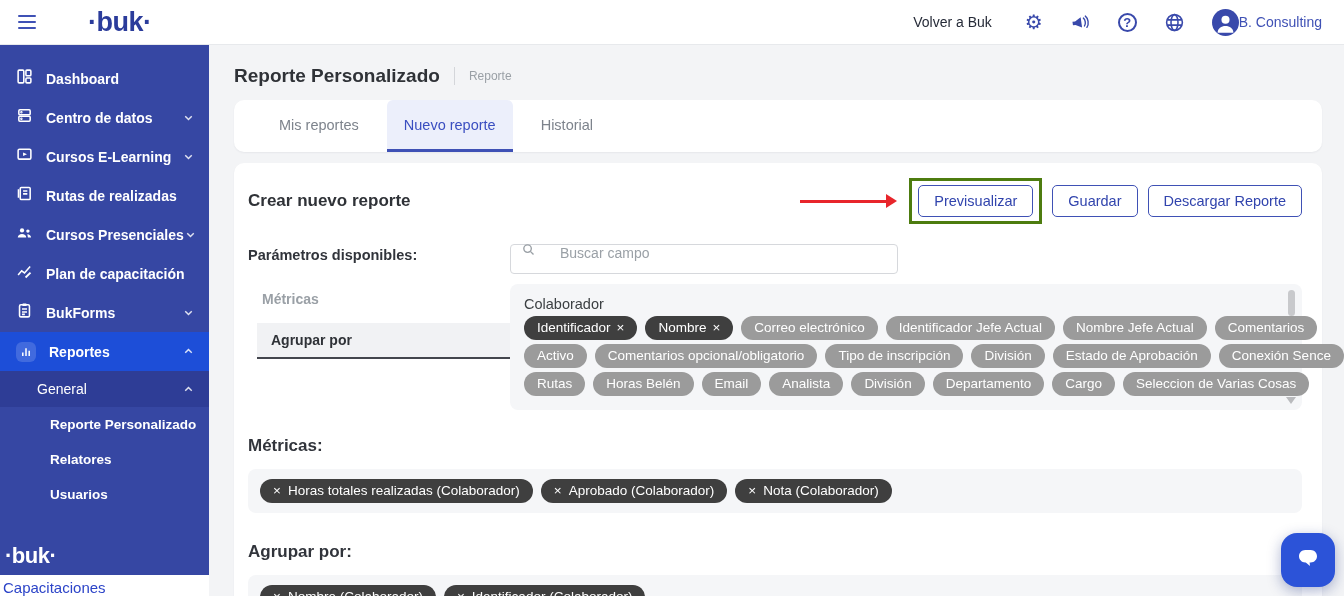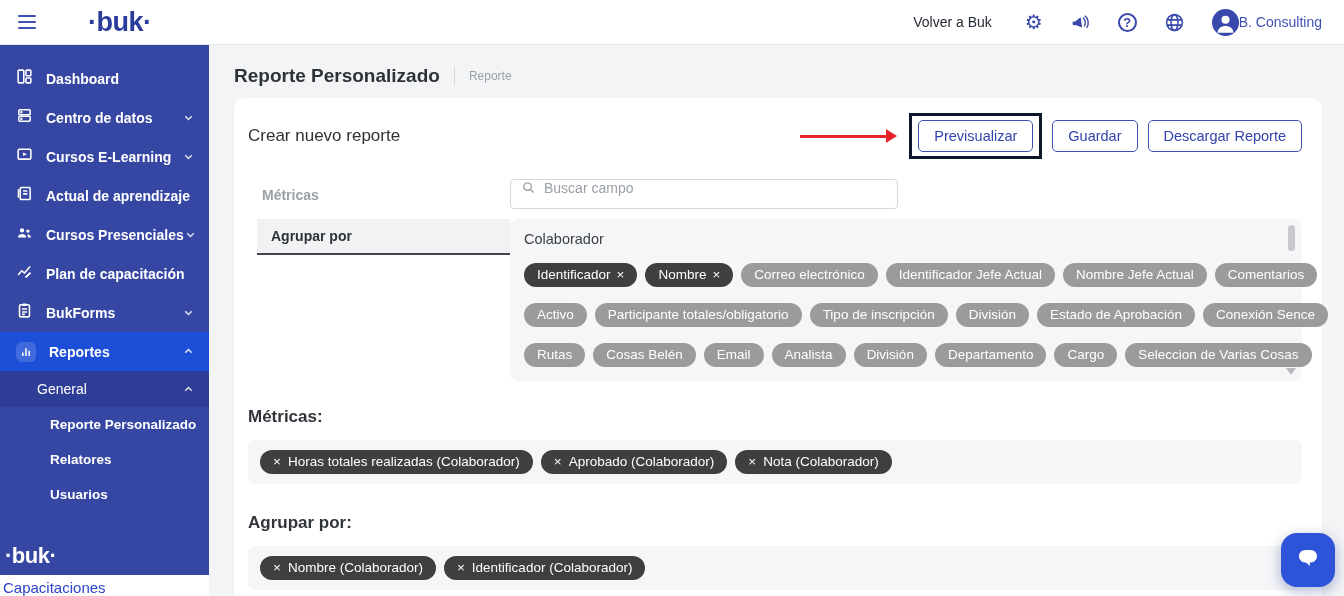--- a/index.html
+++ b/index.html
@@ -53,46 +53,46 @@
   .tabs-card { margin-top:13px; background:#fff; border-radius:10px; height:52px;
                box-shadow:0 1px 2px rgba(30,40,60,.06); display:flex; align-items:stretch;
                padding-left:28px; overflow:hidden; }
   .tab { display:flex; align-items:center; padding:0 17px; font-size:14.5px; color:#7d838c;
          cursor:pointer; border-bottom:3px solid transparent; margin-right:11px; }
   .tab.active { color:#3a4ec0; background:#eceffb; border-bottom-color:#3f51b5; border-radius:6px 6px 0 0; }
 
   .report-card { margin-top:11px; background:#fff; border-radius:10px;
                  box-shadow:0 1px 2px rgba(30,40,60,.06); padding:15px 20px 24px 14px; min-height:430px; }
   .card-head { display:flex; align-items:center; }
-  .card-title { font-size:17px; font-weight:400; color:#2f3237; }
+  .card-title { font-size:17px; font-weight:700; color:#2f3237; }
   .actions { margin-left:auto; display:flex; align-items:center; gap:10px; }
   .btn { background:#fff; border:1.5px solid #3f51b5; color:#3144ad; font-size:14.5px;
          font-weight:500; padding:7px 15px; border-radius:5px; cursor:pointer;
          font-family:"Liberation Sans", sans-serif; white-space:nowrap; }
   .red-arrow { display:flex; align-items:center; margin-right:2px; }
   .red-arrow .shaft { width:86px; height:3px; background:#e8252b; }
   .red-arrow .head { width:0; height:0; border-top:7px solid transparent; border-bottom:7px solid transparent;
                      border-left:11px solid #e8252b; }
-  .red-box { border:3px solid #0f172a; padding:4px 6px; }
+  .red-box { border:3px solid #4d7c0f; padding:4px 6px; }
 
   .params-section { display:flex; margin-top:20px; }
   .params-left { width:262px; flex:none; }
   .params-heading { font-size:14.5px; font-weight:700; color:#31343b; margin:3px 0 20px 0; }
   .ptab-metrics { padding:8px 0 10px 14px; color:#9aa0a6; font-weight:700; font-size:14px; cursor:pointer; }
   .ptab-group { margin-top:6px; margin-left:9px; padding:9px 14px; background:#f1f2f4;
                 border-bottom:2px solid #43464d; font-weight:700; font-size:14px; color:#2f3237; cursor:pointer; }
   .params-right { flex:1; min-width:0; }
   .searchbox { width:388px; height:30px; border:1px solid #d6d8dc; border-radius:4px; background:#fff;
-               display:flex; align-items:flex-start; padding:0 10px; gap:8px; }
+               display:flex; align-items:flex-end; padding:12px 10px; gap:24px; }
   .searchbox input { border:none; outline:none; flex:1; font-size:14px; color:#3c4043; background:transparent;
                      font-family:"Liberation Sans", sans-serif; }
   .searchbox input::placeholder { color:#9aa0a6; }
   .chips-panel { margin-top:10px; background:#f5f6f8; border-radius:8px; padding:12px 26px 14px 14px; position:relative; }
   .chips-category { font-size:14.5px; color:#3c4043; margin-bottom:4px; }
-  .chip-row { display:flex; gap:8px; margin-top:16px; }
+  .chip-row { display:flex; gap:8px; margin-top:4px; }
   .chip { font-size:13.5px; line-height:18px; padding:3px 13px; border-radius:13px;
           background:#9b9b9b; color:#fff; white-space:nowrap; cursor:pointer; }
   .chip.dark { background:#3f3f3f; }
   .chip .x-after { margin-left:6px; }
   .chip .x-before { margin-right:7px; }
   .scroll-thumb { position:absolute; top:6px; right:7px; width:7px; height:26px; background:#c8c9cc; border-radius:4px; cursor:pointer; }
   .scroll-arrow { position:absolute; bottom:6px; right:6px; width:0; height:0;
                   border-left:5px solid transparent; border-right:5px solid transparent;
                   border-top:7px solid #b9babd; cursor:pointer; }
 
@@ -192,21 +192,21 @@
         </span>
       </div>
 
       <div class="nav-item">
         <span>
           <svg width="17" height="17" viewBox="0 0 24 24" fill="none" stroke="#fff" stroke-width="2.2">
             <rect x="6" y="3.5" width="14" height="17" rx="1.5"></rect>
               <path d="M3.5 6v12M10 8.5h6M10 12.5h6"></path>
           </svg>
         </span>
-        <span class="nlabel">Actual de aprendizaje</span>
+        <span class="nlabel">Rutas de realizadas</span>
       </div>
 
       <div class="nav-item">
         <span>
           <svg width="17" height="17" viewBox="0 0 24 24" fill="#fff">
             <circle cx="8.5" cy="9" r="3"></circle>
               <path d="M2.5 19c0-3.2 2.8-5 6-5s6 1.8 6 5z"></path>
             <circle cx="16.8" cy="10" r="2.4"></circle>
               <path d="M16 14.6c2.9.2 5.3 1.9 5.3 4.4h-4.5z"></path>
           </svg>
@@ -281,20 +281,25 @@
   </aside>
 
   <main class="main">
 
     <div class="page-head">
       <span class="page-title">Reporte Personalizado</span>
       <span class="crumb-divider"></span>
       <span class="breadcrumb">Reporte</span>
     </div>
 
+    <div class="tabs-card">
+      <div class="tab">Mis reportes</div>
+      <div class="tab active">Nuevo reporte</div>
+      <div class="tab">Historial</div>
+    </div>
 
     <section class="report-card">
 
       <div class="card-head">
         <span class="card-title">Crear nuevo reporte</span>
         <div class="actions">
           <span class="red-arrow">
             <span class="shaft"></span>
               <span class="head"></span>
           </span>
@@ -302,20 +307,21 @@
             <button class="btn">Previsualizar</button>
           </span>
           <button class="btn">Guardar</button>
           <button class="btn">Descargar Reporte</button>
         </div>
       </div>
 
       <div class="params-section">
 
         <div class="params-left">
+          <div class="params-heading">Parámetros disponibles:</div>
           <div class="ptab-metrics">Métricas</div>
           <div class="ptab-group">Agrupar por</div>
         </div>
 
         <div class="params-right">
           <div class="searchbox">
             <span>
               <svg width="15" height="15" viewBox="0 0 24 24" fill="none" stroke="#9aa0a6" stroke-width="2.2">
                 <circle cx="10.5" cy="10.5" r="6"></circle>
                   <path d="M15 15l5 5"></path>
@@ -331,30 +337,30 @@
               <span class="chip dark"><span>Identificador</span><span class="x-after">×</span></span>
               <span class="chip dark"><span>Nombre</span><span class="x-after">×</span></span>
               <span class="chip">Correo electrónico</span>
               <span class="chip">Identificador Jefe Actual</span>
               <span class="chip">Nombre Jefe Actual</span>
               <span class="chip">Comentarios</span>
             </div>
 
             <div class="chip-row">
               <span class="chip">Activo</span>
-              <span class="chip">Participante totales/obligatorio</span>
+              <span class="chip">Comentarios opcional/obligatorio</span>
               <span class="chip">Tipo de inscripción</span>
               <span class="chip">División</span>
               <span class="chip">Estado de Aprobación</span>
               <span class="chip">Conexión Sence</span>
             </div>
 
             <div class="chip-row">
               <span class="chip">Rutas</span>
-              <span class="chip">Cosas Belén</span>
+              <span class="chip">Horas Belén</span>
               <span class="chip">Email</span>
               <span class="chip">Analista</span>
               <span class="chip">División</span>
               <span class="chip">Departamento</span>
               <span class="chip">Cargo</span>
               <span class="chip">Seleccion de Varias Cosas</span>
             </div>
 
             <span class="scroll-thumb"></span>
             <span class="scroll-arrow"></span>

